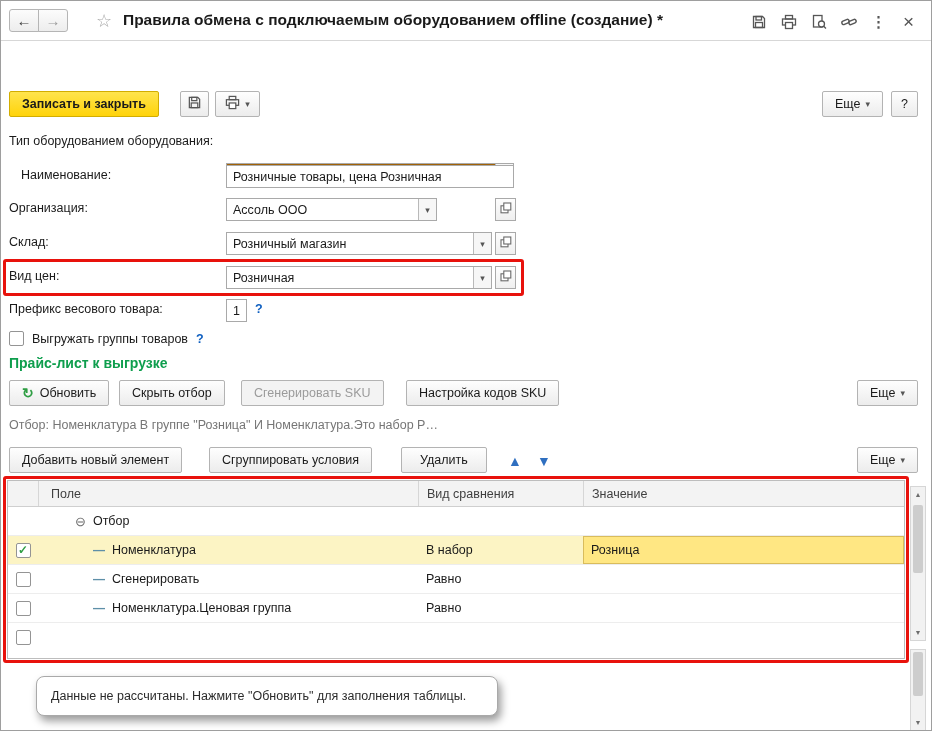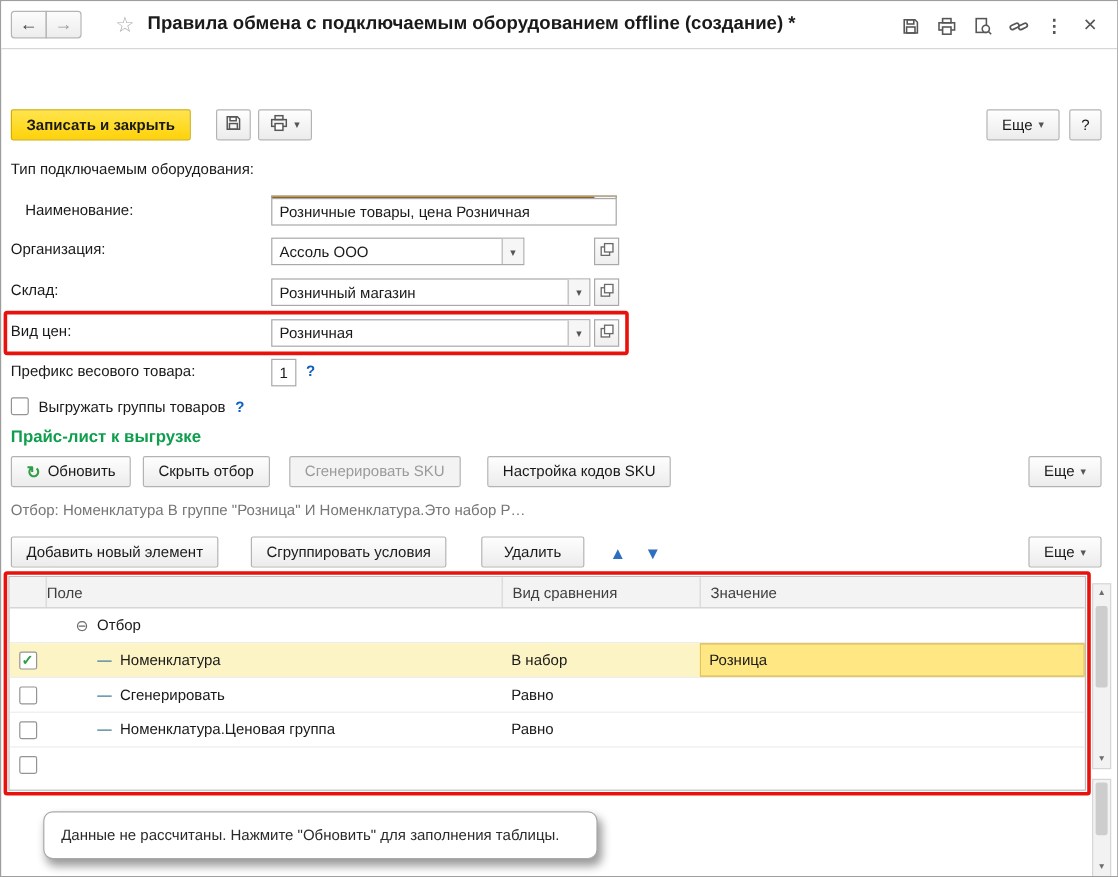--- a/index.html
+++ b/index.html
@@ -52,21 +52,21 @@
   .filter-summary { position:absolute; left:8px; top:417px; color:#767676; white-space:nowrap; }
 
   
   .hl { position:absolute; border:3px solid #E8120C; border-radius:3px; pointer-events:none; z-index:50; }
 
   
   .ftable { position:absolute; left:6px; top:479px; width:898px; height:179px; border:1px solid #bdbdbd; background:#fff; overflow:hidden; }
   .trow { display:flex; height:29px; border-bottom:1px solid #ededed; align-items:stretch; }
   .thead { height:26px; background:#f3f3f3; border-bottom:1px solid #cfcfcf; color:#3f3f3f; }
   .tc0 { width:30px; flex:none; display:flex; align-items:center; justify-content:center; }
-  .tc1 { width:380px; flex:none; display:flex; align-items:center; border-left:1px solid #e4e4e4; padding-left:0; gap:7px; overflow:hidden; white-space:nowrap; }
+  .tc1 { width:380px; flex:none; display:flex; align-items:center; border-left:1px solid #e4e4e4; padding-left:12px; gap:7px; overflow:hidden; white-space:nowrap; }
   .tc2 { width:165px; flex:none; display:flex; align-items:center; border-left:1px solid #e4e4e4; padding-left:8px; white-space:nowrap; }
   .tc3 { flex:1; display:flex; align-items:center; border-left:1px solid #e4e4e4; padding-left:8px; white-space:nowrap; }
   .thead .tc1, .thead .tc2, .thead .tc3 { border-left:1px solid #d6d6d6; }
   .row-sel { background:#FCF4C4; }
   .cell-sel { background:#FFE783; box-shadow:inset 0 0 0 1px #D9BC5C; }
   .collapse-ic { color:#6b6b6b; font-size:13px; cursor:pointer; }
   .dash { color:#5E8FA8; font-weight:bold; font-size:12px; }
   .indent1 { width:18px; flex:none; }
   .indent2 { width:36px; flex:none; }
 
@@ -151,21 +151,21 @@
     <span class="caret">▾</span>
   </div>
   <div class="btn abs" style="right:48px; top:90px;">
     <span>Еще</span>
     <span class="caret">▾</span>
   </div>
   <div class="btn abs" style="right:13px; top:90px; width:27px; padding:0;">
     <span>?</span>
   </div>
 
-  <span class="lbl" style="top:133px;">Тип подключаемым оборудования:</span>
+  <span class="lbl" style="top:133px;">Тип оборудованием оборудования:</span>
   <div class="field req" style="left:225px; top:130px; width:288px;">
     <div class="val">ККМ Офлайн</div>
     <div class="dd">
         <span>▾</span>
       </div>
   </div>
 
   <span class="lbl" style="top:167px;margin-left:12px;">Наименование:</span>
   <div class="field" style="left:225px; top:164px; width:288px;">
     <div class="val">Розничные товары, цена Розничная</div>

